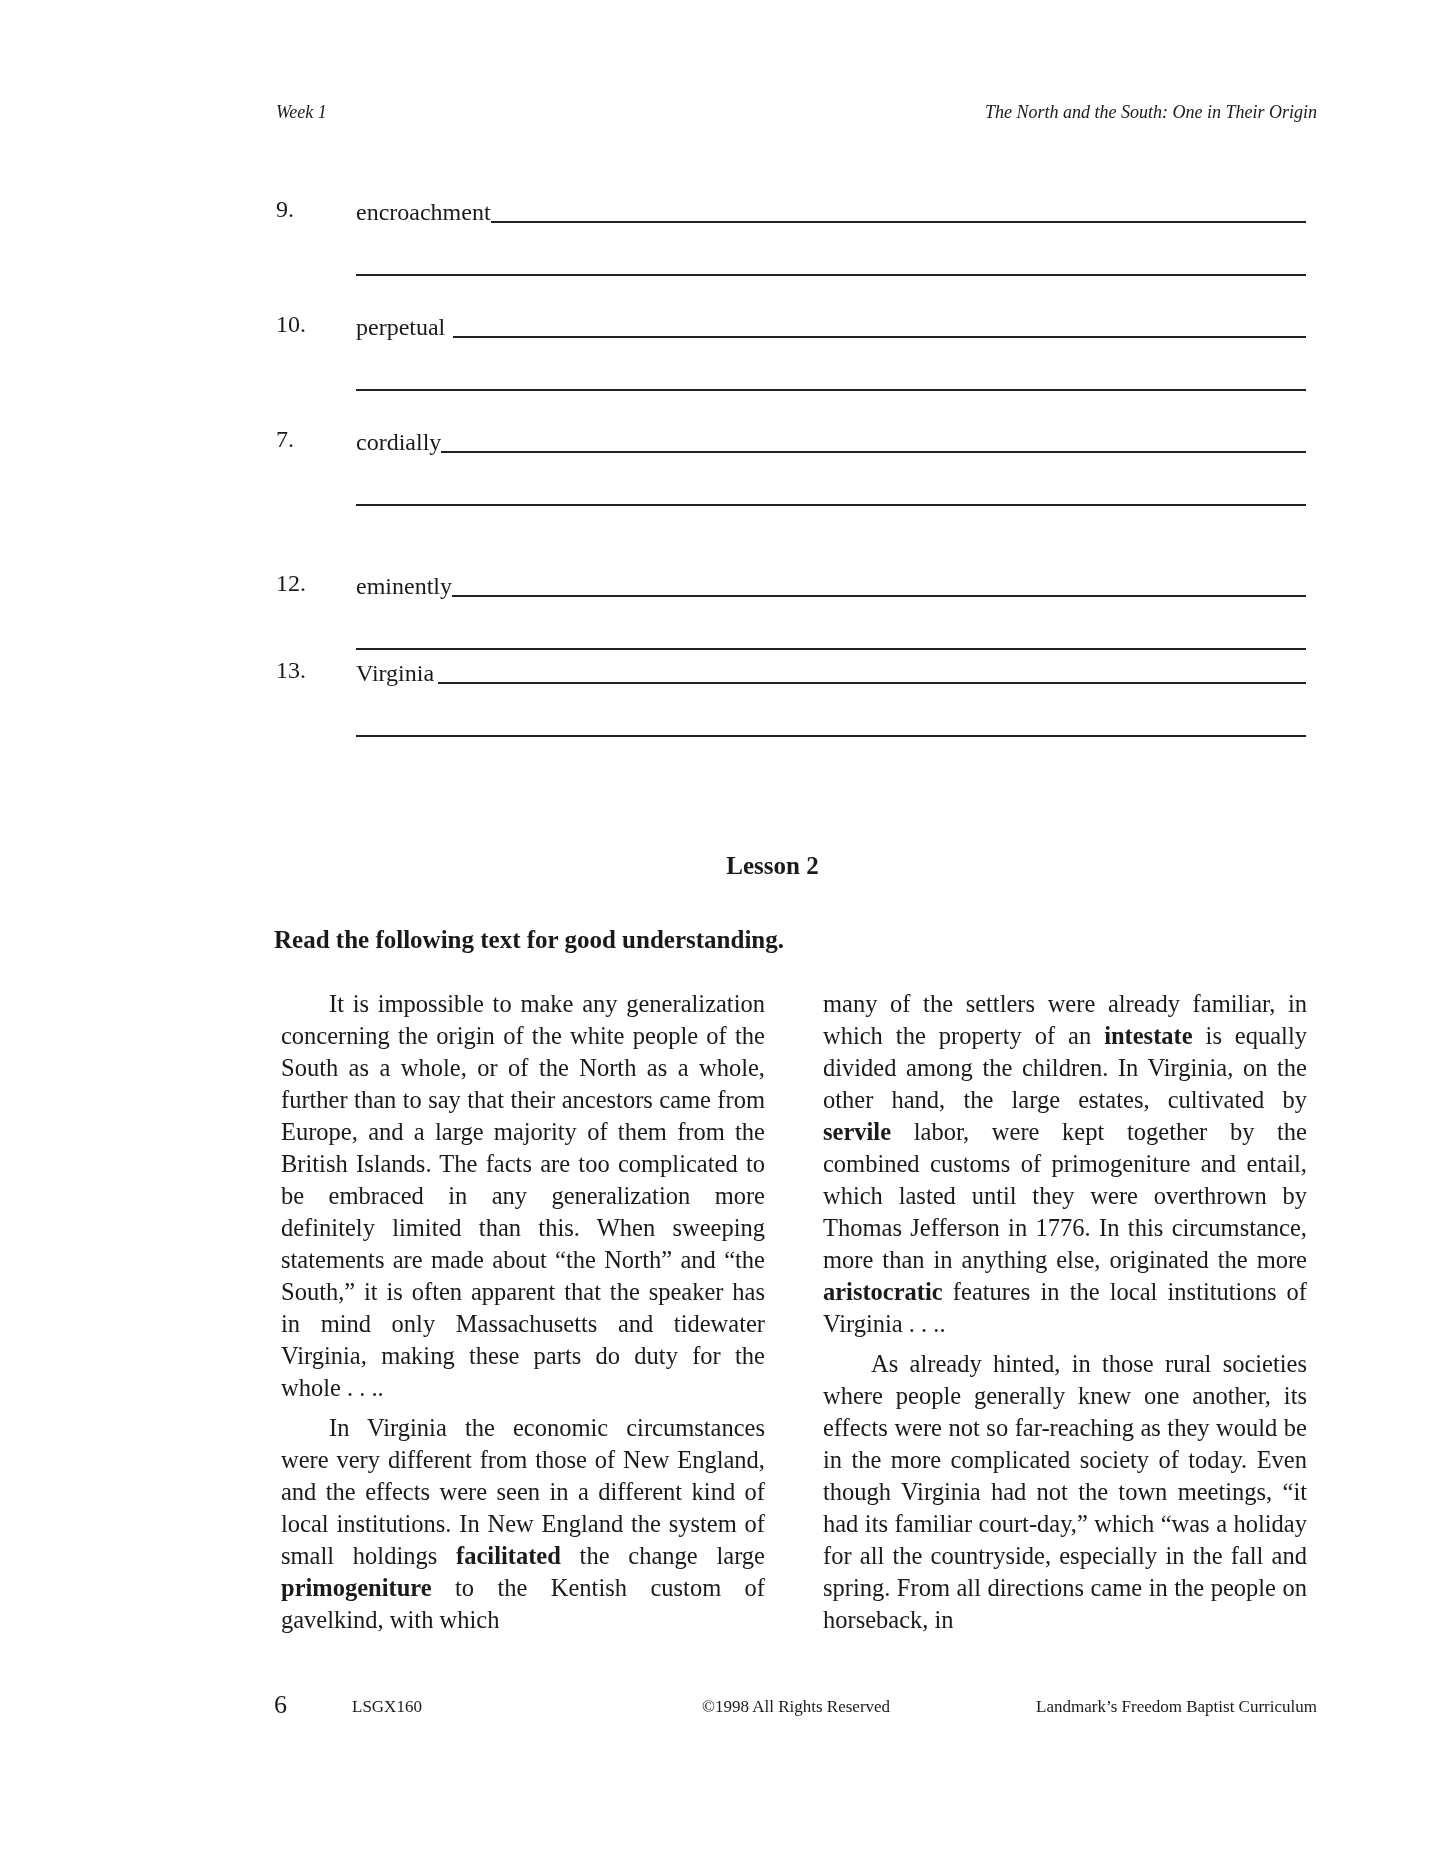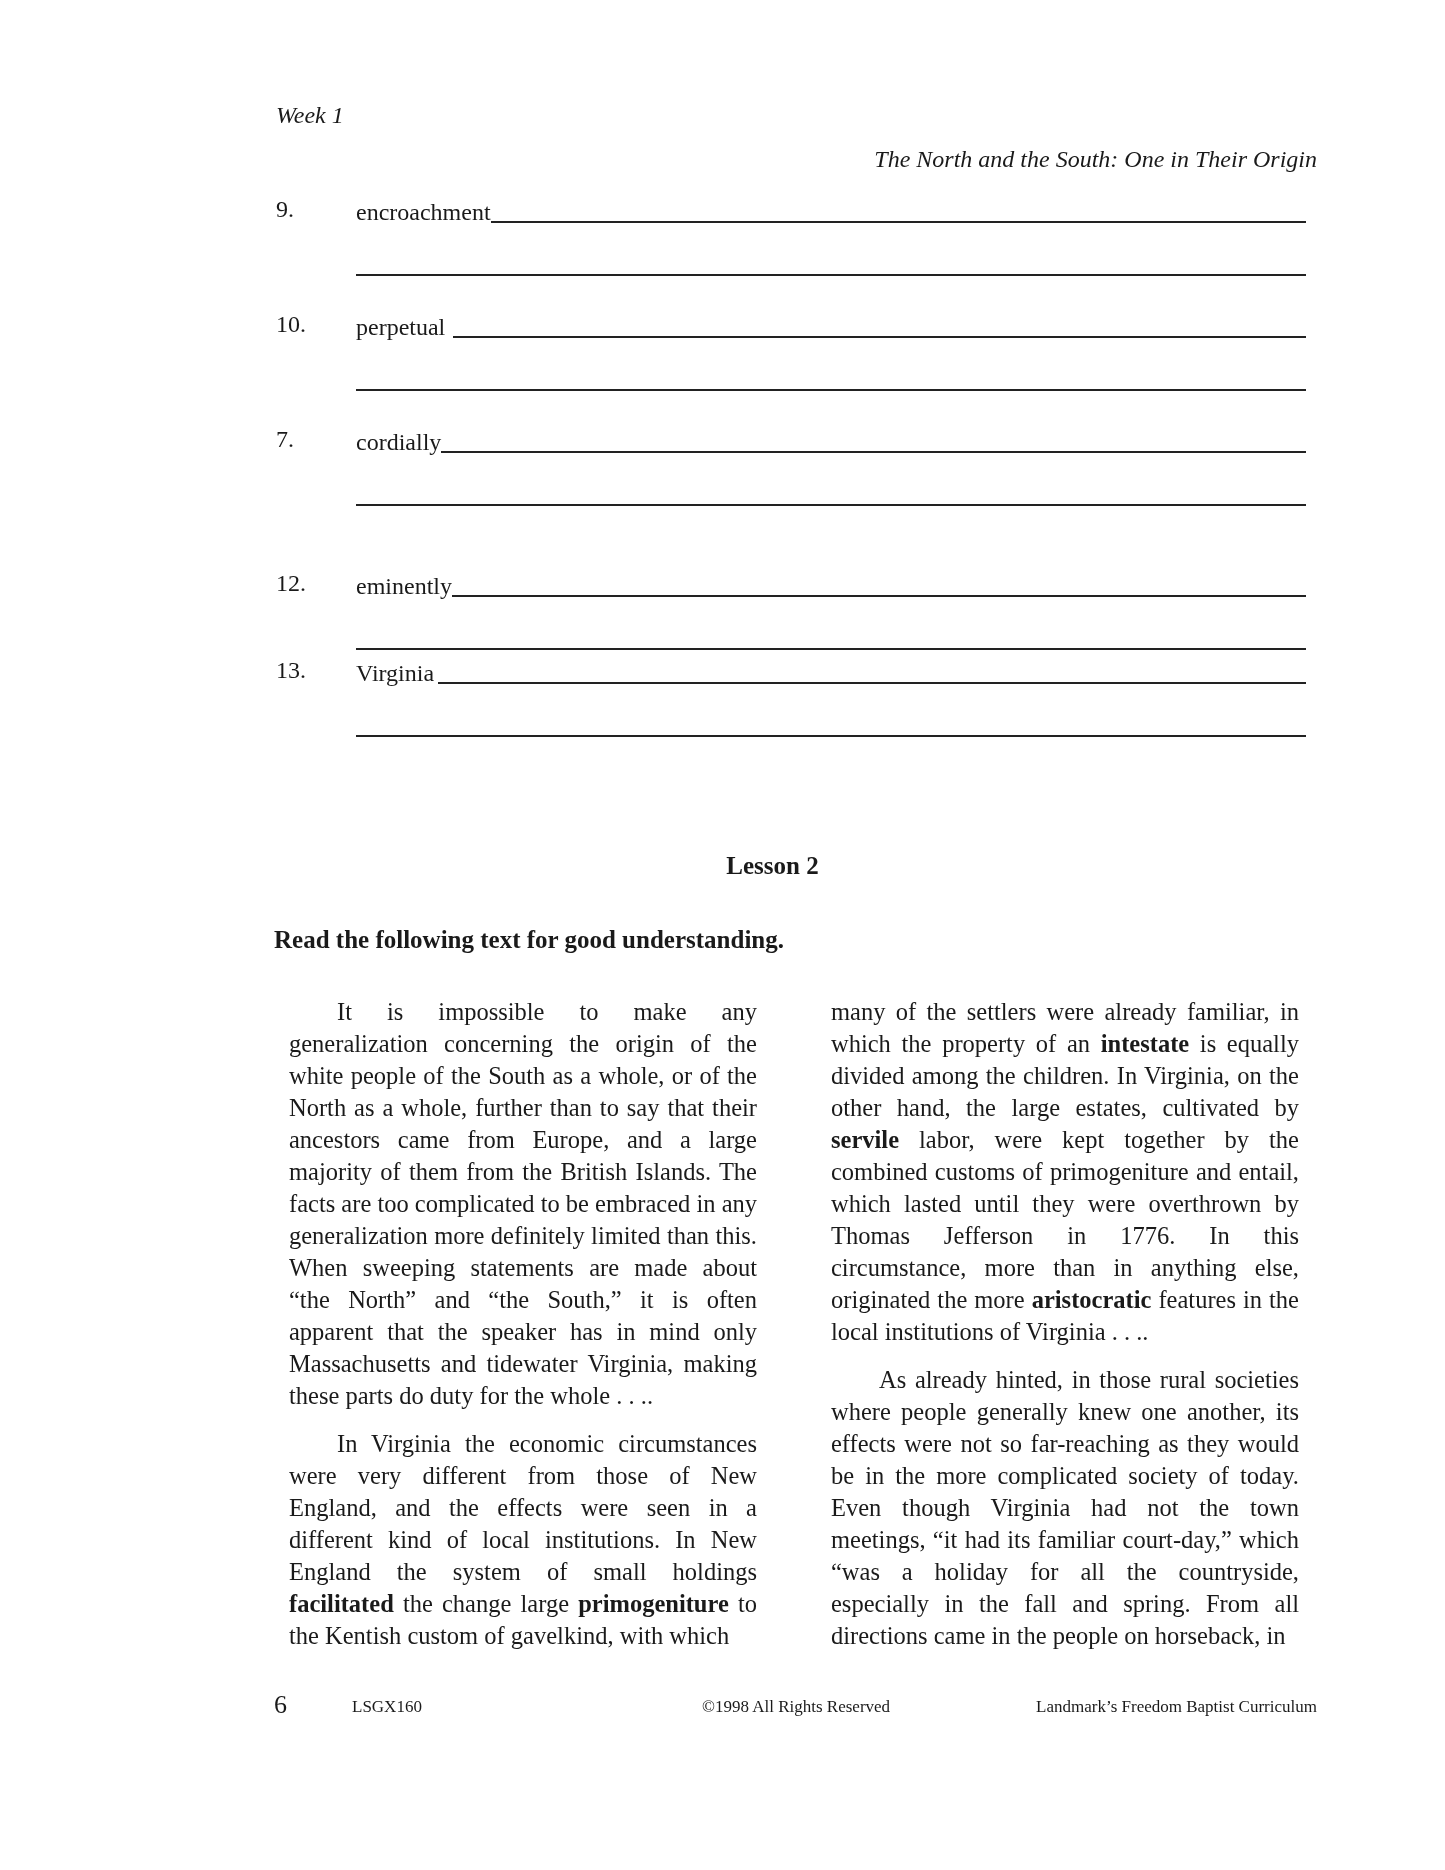--- a/index.html
+++ b/index.html
@@ -1,36 +1,36 @@
 <!DOCTYPE html>
 <html><head>
 <meta charset="utf-8">
 <style>
   html, body { margin: 0; padding: 0; background: #ffffff; }
   body { width: 1445px; height: 1870px; position: relative; overflow: hidden;
          font-family: "Liberation Serif", "DejaVu Serif", serif; color: #1a1a1a; }
   .abs { position: absolute; }
-  .hdr { top: 102px; font-style: italic; font-size: 24px; white-space: nowrap; }
+  .hdr { top: 102px; font-style: italic; font-size: 18px; white-space: nowrap; }
   .hdr-left { left: 276px; }
-  .hdr-right { right: 128px; margin-top: 44px; }
+  .hdr-right { right: 128px; }
 
   .vocab-item { position: absolute; left: 276px; width: 1030px; height: 100px; }
   .vocab-num { position: absolute; left: 0; top: 0; font-size: 24px; }
   .vocab-word-line { position: absolute; left: 80px; top: 0; right: 0; display: flex; align-items: flex-end; height: 30px; }
   .vocab-word { font-size: 24px; white-space: nowrap; line-height: 28px; }
   .blank { flex: 1; border-bottom: 2px solid #222; margin-bottom: 3px; height: 1px; }
   .blank2 { position: absolute; left: 80px; right: 0; top: 78px; border-bottom: 2px solid #222; }
 
   .lesson-title { top: 852px; left: 0; width: 1445px; text-align: center; font-weight: bold; font-size: 25px; padding-left: 100px; box-sizing: border-box; }
   .instruction { top: 926px; left: 274px; font-weight: bold; font-size: 25px; white-space: nowrap; }
 
   .col { position: absolute; top: 980px; width: 500px; font-size: 24.5px; line-height: 32px; text-align: justify; }
   .col-left { left: 273px; }
   .col-right { left: 815px; }
-  .col p { margin: 16px; text-indent: 0; }
+  .col p { margin: 8px; text-indent: 0; }
   .col p.indent { text-indent: 48px; }
   .col b { font-weight: bold; }
 
   .footer { top: 1697px; font-size: 17px; white-space: nowrap; }
   .footer-page { left: 274px; top: 1690px; font-size: 26px; }
   .footer-code { left: 352px; }
   .footer-copy { left: 702px; }
   .footer-pub { right: 128px; }
 </style>
 </head>

